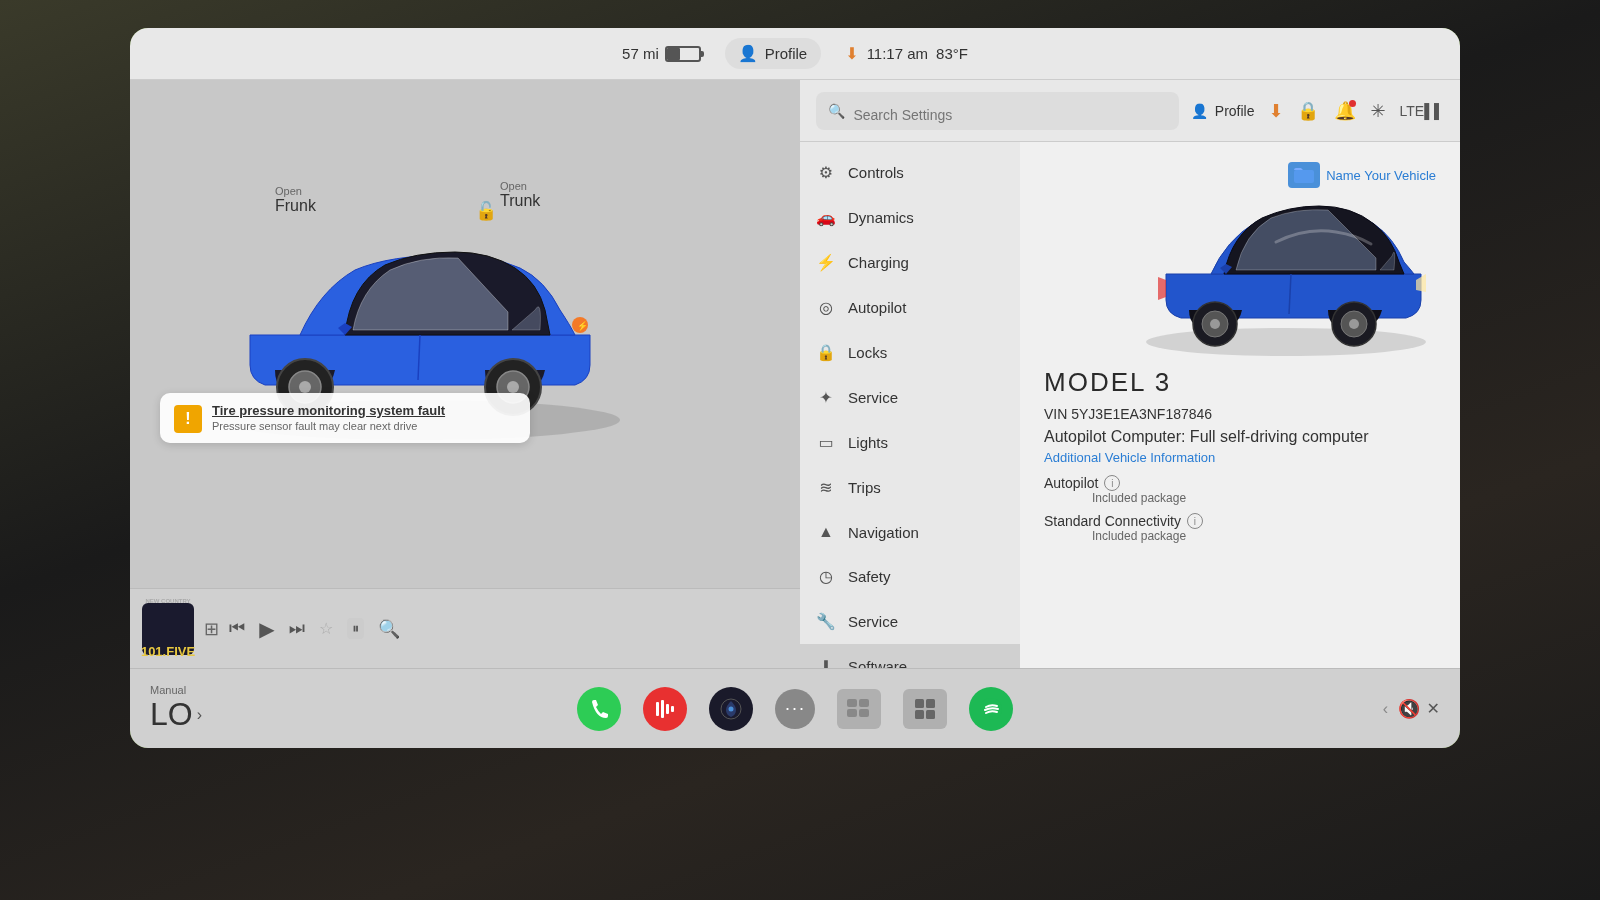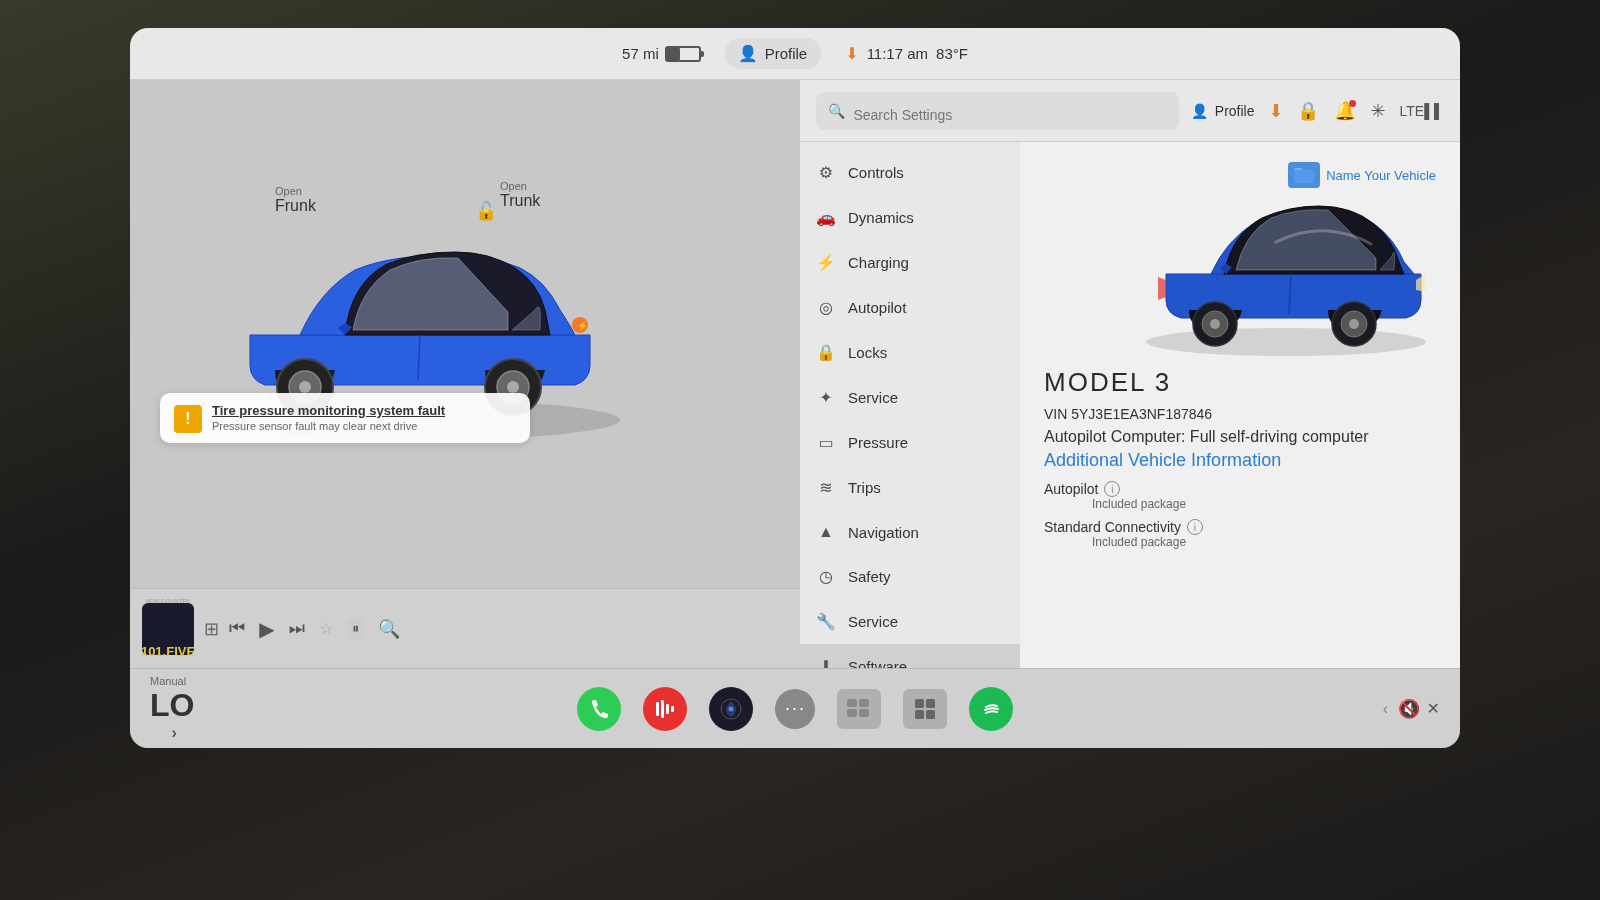--- a/index.html
+++ b/index.html
@@ -379,21 +379,21 @@
     .model-title {
       font-size: 26px;
       color: #2a2a2a;
       font-weight: 300;
       letter-spacing: 2px;
       text-transform: uppercase;
       margin-bottom: 8px;
     }
     .vehicle-stat { font-size: 14px; color: #333; margin-bottom: 6px; }
     .autopilot-info { font-size: 16px; color: #333; margin-bottom: 4px; }
-    .additional-info-link { font-size: 18px; color: #2a7dd4; cursor: pointer; margin-bottom: 10px; display: block; }
+    .additional-info-link { font-size: 13px; color: #2a7dd4; cursor: pointer; margin-bottom: 10px; display: block; }
 
     .feature-row {
       margin-bottom: 8px;
     }
     .feature-title {
       font-size: 14px;
       color: #333;
       display: flex;
       align-items: center;
       gap: 6px;
@@ -425,24 +425,23 @@
     .task-left {
       display: flex;
       align-items: center;
       gap: 8px;
       flex: 1;
     }
     .climate-label { font-size: 11px; color: #666; }
     .climate-temp {
       font-size: 32px;
       color: #333;
-      font-weight: 700;
-      display: flex;
-      align-items: center;
-      flex-direction: column;
+      font-weight: 400;
+      display: flex;
+      align-items: center;
     }
     .climate-arrow { font-size: 16px; color: #555; margin-left: 4px; }
 
     .task-center {
       display: flex;
       align-items: center;
       gap: 22px;
     }
     .task-icon {
       width: 44px;
@@ -633,21 +632,21 @@
           <div class="menu-item">
             <span class="menu-icon">🔒</span>
             <span>Locks</span>
           </div>
           <div class="menu-item">
             <span class="menu-icon">✦</span>
             <span>Service</span>
           </div>
           <div class="menu-item">
             <span class="menu-icon">▭</span>
-            <span>Pressure</span>
+            <span>Lights</span>
           </div>
           <div class="menu-item">
             <span class="menu-icon">≋</span>
             <span>Trips</span>
           </div>
           <div class="menu-item">
             <span class="menu-icon">▲</span>
             <span>Navigation</span>
           </div>
           <div class="menu-item">

